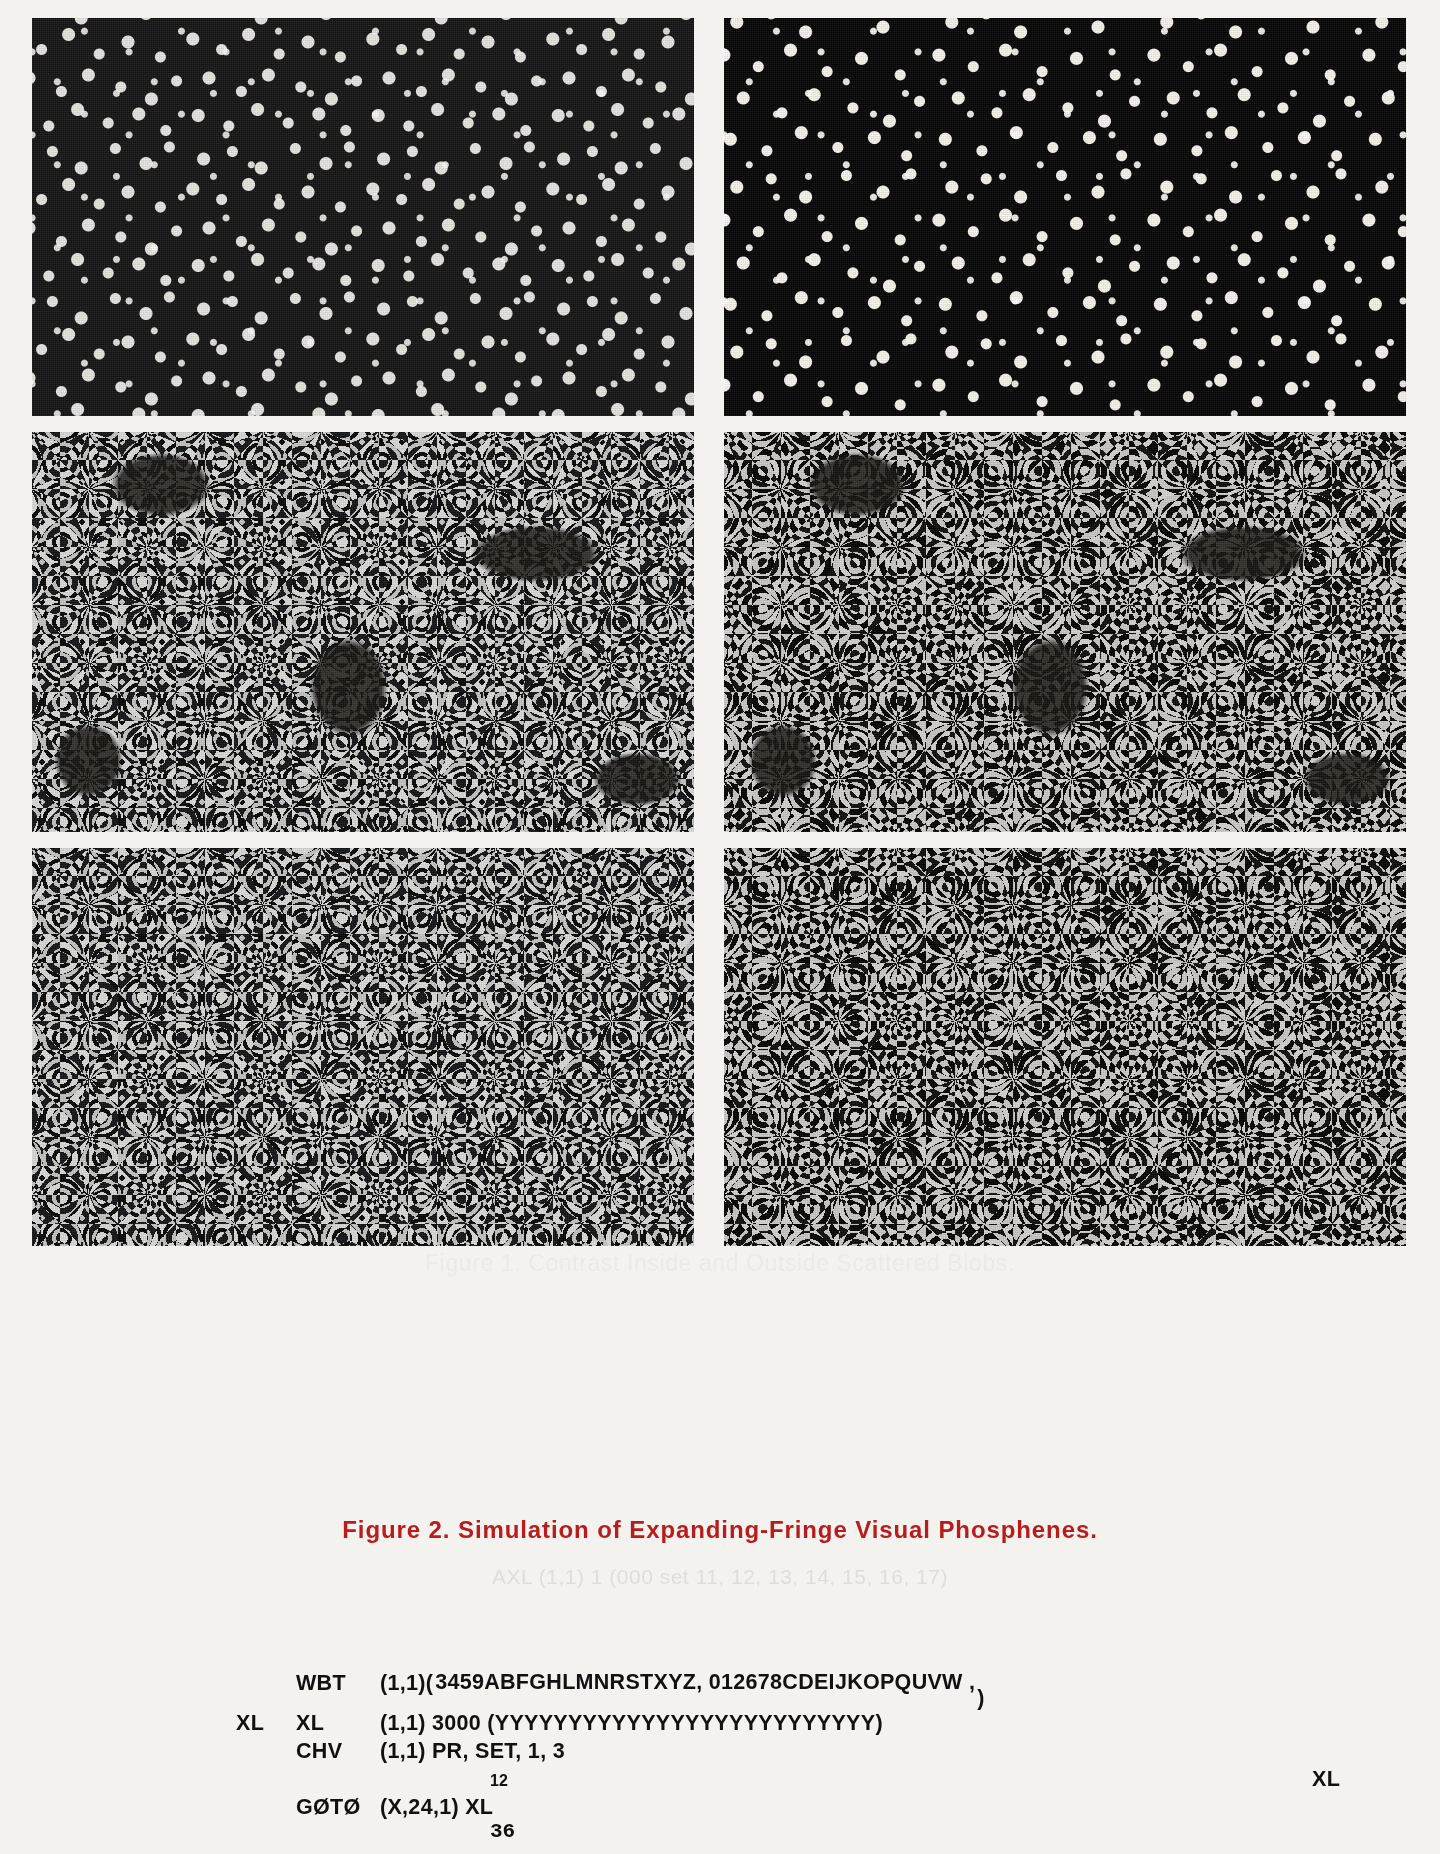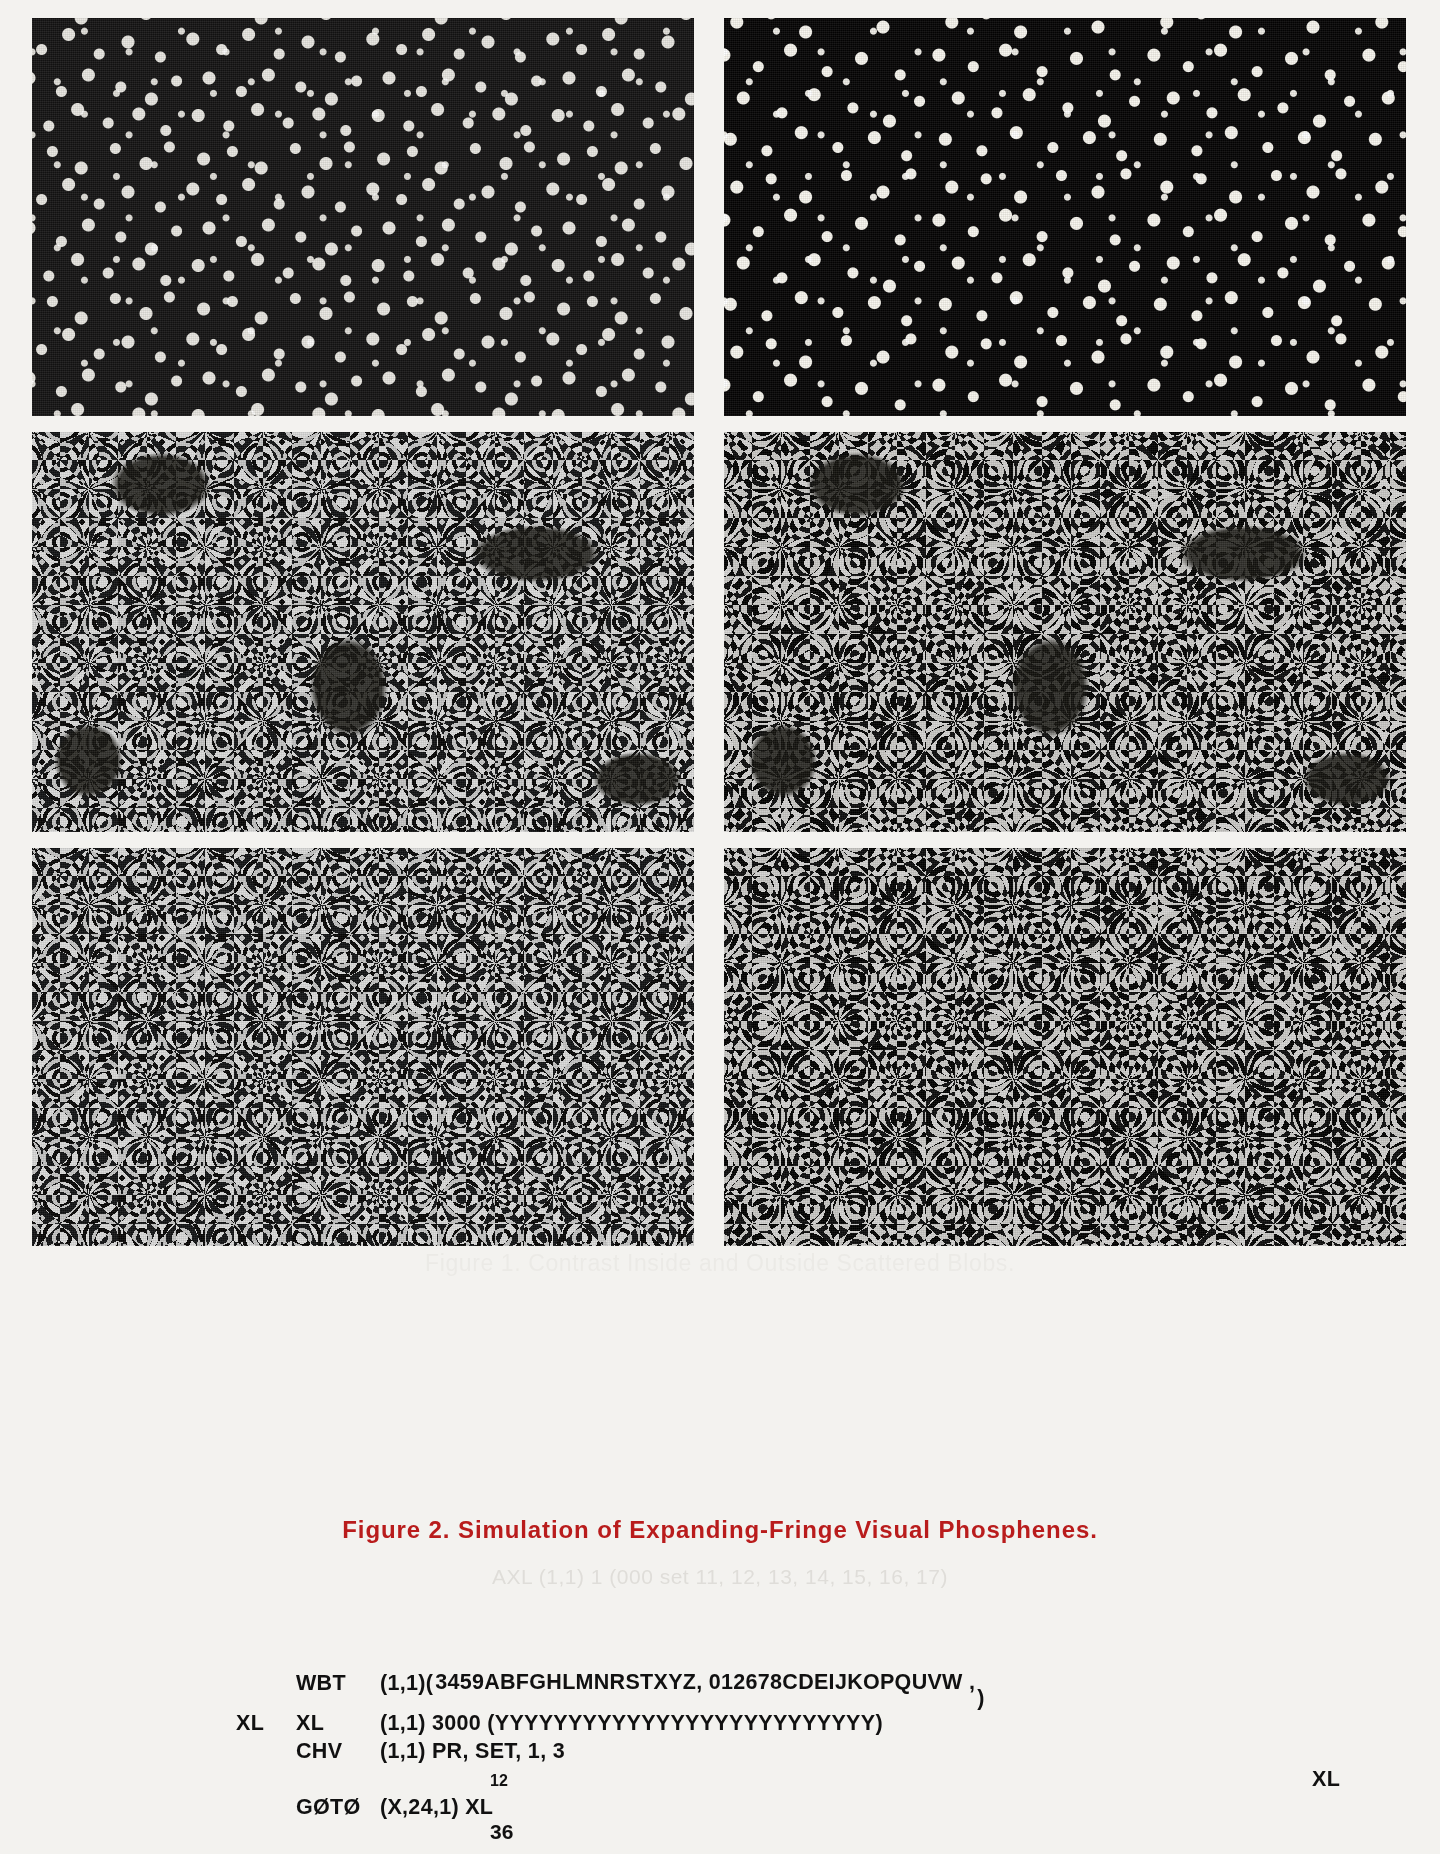--- a/index.html
+++ b/index.html
@@ -243,20 +243,21 @@
     color: #111;
     font-weight: 700;
   }
   .page-num-b {
     position: absolute;
     left: 490px;
     top: 1820px;
     font-size: 21px;
     color: #111;
     font-weight: 600;
+    font-family: Liberation Mono, monospace;
   }
 </style>
 </head>
 <body>
 
 <div class="page">
 
   <div class="figure-grid">
 
     <div class="panel p-tl">

